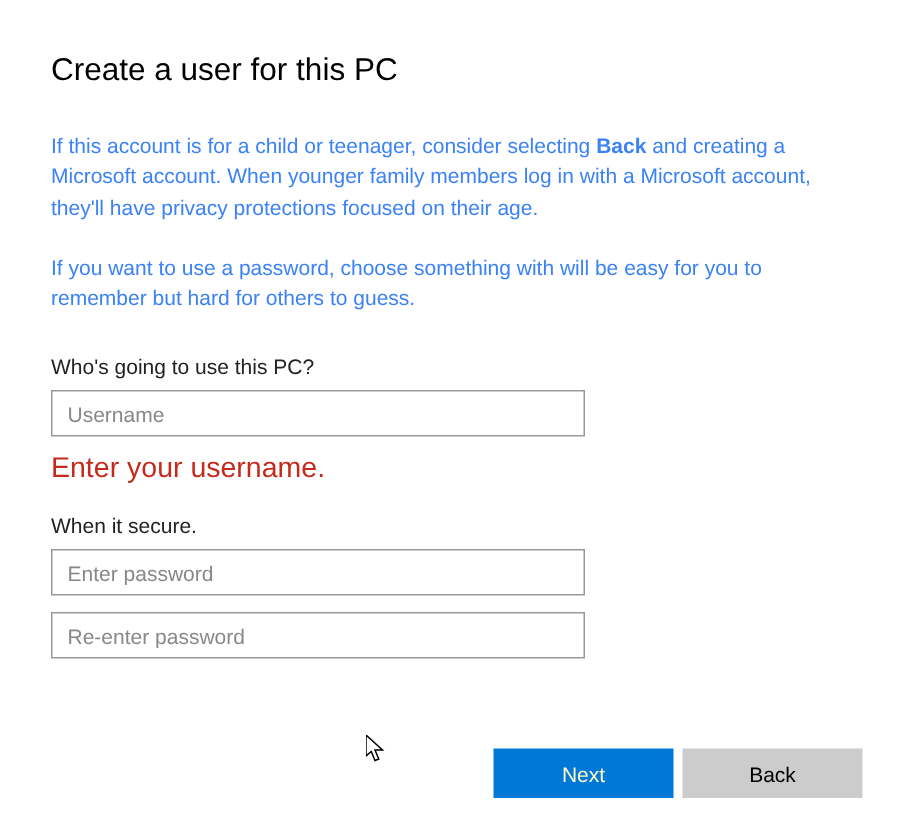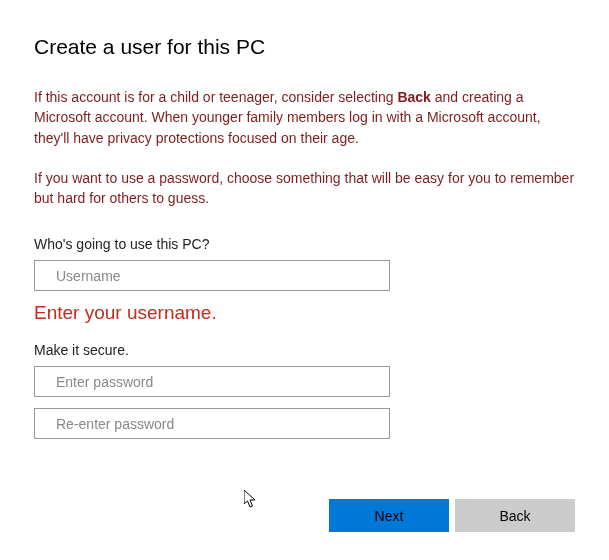--- a/index.html
+++ b/index.html
@@ -18,21 +18,21 @@
     }
     .title {
       font-size: 21px;
       font-weight: 300;
       color: #000;
       margin-bottom: 28px;
     }
     .paragraph {
       font-size: 14px;
       line-height: 1.45;
-      color: #7f1d1d;
+      color: #3b82f6;
       margin-bottom: 20px;
       max-width: 545px;
     }
     .paragraph .bold {
       font-weight: 700;
     }
     .label {
       font-size: 14px;
       color: #222;
       margin-bottom: 8px;
@@ -40,21 +40,21 @@
     }
     .label:first-of-type {
       margin-top: 28px;
     }
     .input-field {
       width: 356px;
       height: 31px;
       border: 1px solid #999;
       background: #fff;
       font-size: 14px;
-      padding: 0 21px;
+      padding: 0 10px;
       font-family: inherit;
       color: #333;
       display: block;
     }
     .input-field::placeholder {
       color: #888;
     }
     .input-group {
       margin-bottom: 11px;
     }
@@ -77,21 +77,21 @@
       border: none;
       font-size: 14px;
       font-family: inherit;
       cursor: pointer;
       display: flex;
       align-items: center;
       justify-content: center;
     }
     .btn-primary {
       background: #0078d7;
-      color: #000000;
+      color: #fef9c3;
       text-align: right;
     }
     .btn-secondary {
       background: #cccccc;
       color: #000;
     }
     .cursor {
       position: absolute;
       left: 244px;
       top: 490px;
@@ -100,31 +100,31 @@
   </style>
 </head>
 <body>
 
 <h1 class="title">Create a user for this PC</h1>
 
 <p class="paragraph">
   <span>If this account is for a child or teenager, consider selecting </span><span class="bold">Back</span><span> and creating a Microsoft account. When younger family members log in with a Microsoft account, they'll have privacy protections focused on their age.</span>
 </p>
 
-<p class="paragraph">If you want to use a password, choose something that will be easy for you to remember but hard for others to guess.</p>
+<p class="paragraph">If you want to use a password, choose something with will be easy for you to remember but hard for others to guess.</p>
 
 <div class="label">Who's going to use this PC?</div>
 
 <div class="input-group">
   <input type="text" class="input-field" placeholder="Username" style="">
 </div>
 
 <div class="error-text">Enter your username.</div>
 
-<div class="label">Make it secure.</div>
+<div class="label">When it secure.</div>
 
 <div class="input-group">
   <input type="password" class="input-field" placeholder="Enter password" style="">
 </div>
 
 <div class="input-group">
   <input type="password" class="input-field" placeholder="Re-enter password" style="">
 </div>
 
 <div class="button-bar">

